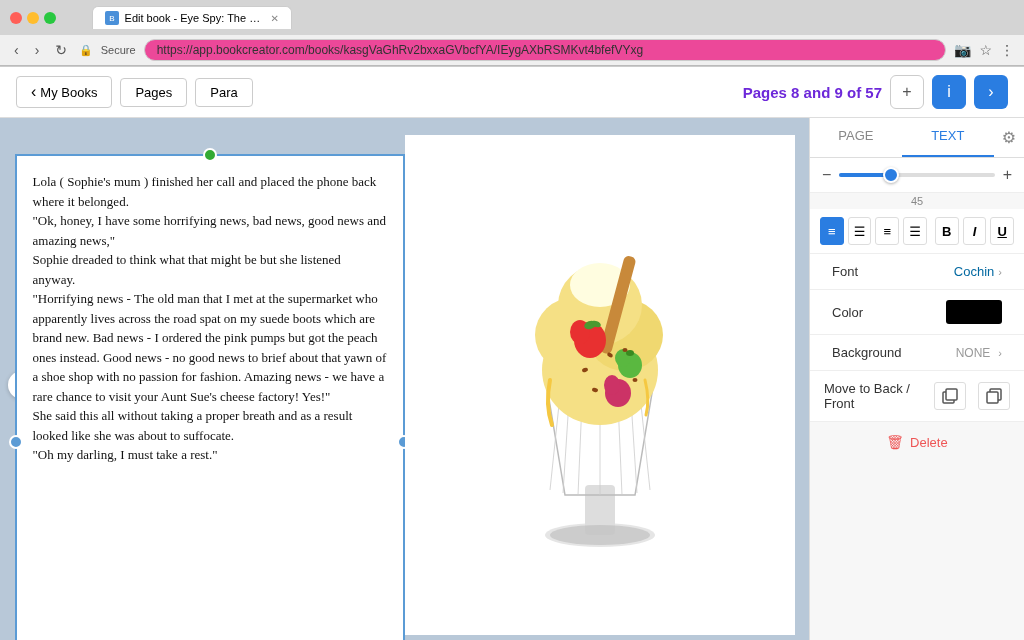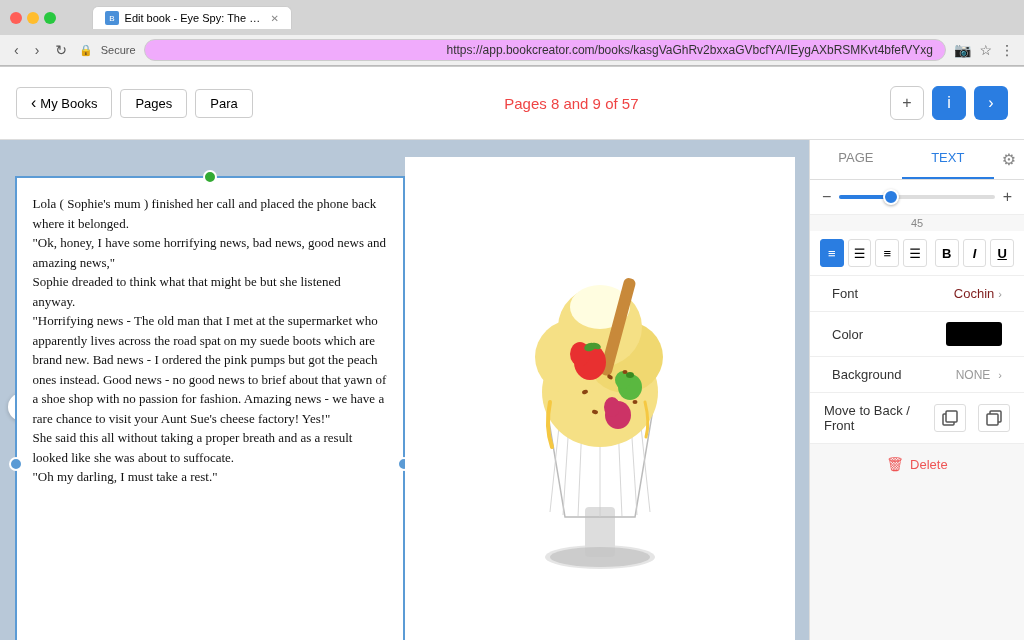--- a/index.html
+++ b/index.html
@@ -27,42 +27,42 @@
     .browser-tab .tab-title { font-size: 11px; white-space: nowrap; overflow: hidden; text-overflow: ellipsis; max-width: 140px; }
     .browser-tab .tab-close { font-size: 10px; color: #888; cursor: pointer; }
 
     .browser-addressbar {
       display: flex; align-items: center; background: #f0f0f0; border-bottom: 1px solid #bbb;
       padding: 4px 10px; gap: 8px;
     }
     .nav-btn { background: none; border: none; font-size: 14px; cursor: pointer; color: #555; padding: 2px 4px; }
     .nav-btn:disabled { color: #bbb; }
     .lock-icon { color: #4a9; font-size: 11px; }
-    .address-url { flex: 1; background: #f0abfc; border: 1px solid #ccc; border-radius: 12px; padding: 3px 12px; font-size: 12px; color: #333; text-align: right; }
+    .address-url { flex: 1; background: #ec4899; border: 1px solid #ccc; border-radius: 12px; padding: 3px 12px; font-size: 12px; color: #333; }
     .address-right { display: flex; gap: 8px; align-items: center; color: #555; font-size: 14px; }
 
     
     .app-toolbar {
       background: white; border-bottom: 1px solid #ddd;
-      display: flex; align-items: center; padding: 19px 16px; gap: 8px;
+      display: flex; align-items: center; padding: 8px 16px; gap: 8px;
     }
     .btn-mybooks {
       background: white; border: 1px solid #ccc; border-radius: 4px;
       padding: 6px 14px; font-size: 13px; cursor: pointer; display: flex; align-items: center; gap: 4px;
     }
     .btn-mybooks::before { content: '‹'; font-size: 16px; }
     .btn-pages {
       background: white; border: 1px solid #ccc; border-radius: 4px;
       padding: 6px 14px; font-size: 13px; cursor: pointer;
     }
     .btn-undo {
       background: white; border: 1px solid #ccc; border-radius: 4px;
       padding: 6px 14px; font-size: 13px; cursor: pointer;
     }
-    .toolbar-center { flex: 1; text-align: center; font-size: 15px; font-weight: 400; color: #ef4444; }
+    .toolbar-center { flex: 1; text-align: right; font-size: 15px; font-weight: 700; color: #6d28d9; }
     .toolbar-right { display: flex; align-items: center; gap: 8px; }
     .btn-icon {
       width: 34px; height: 34px; border-radius: 6px; border: 1px solid #ccc;
       background: white; display: flex; align-items: center; justify-content: center;
       font-size: 16px; cursor: pointer; color: #555;
     }
     .btn-icon-active {
       background: #2a7de1; color: white; border-color: #2a7de1;
     }
     .btn-icon-next {
@@ -177,21 +177,21 @@
     }
     .spacer-h { flex: 1; }
 
     
     .prop-row {
       display: flex; align-items: center; padding: 10px 22px; border-bottom: 1px solid #eee; background: white;
       gap: 8px;
     }
     .prop-label { font-size: 13px; color: #333; flex: 1; }
     .prop-value { font-size: 13px; color: #333; display: flex; align-items: center; gap: 4px; }
-    .font-name { font-size: 13px; color: #7f1d1d; }
+    .font-name { font-size: 13px; color: #0369a1; }
     .chevron-right { font-size: 11px; color: #999; }
     .color-swatch { width: 56px; height: 24px; background: black; border-radius: 3px; }
     .none-label { font-size: 12px; color: #999; margin-right: 4px; }
     .toggle {
       width: 36px; height: 20px; background: #ddd; border-radius: 10px; position: relative; cursor: pointer;
     }
     .toggle-thumb { width: 16px; height: 16px; background: white; border-radius: 50%; position: absolute; top: 2px; right: 2px; box-shadow: 0 1px 3px rgba(0,0,0,0.3); }
 
     
     .moveto-row {

